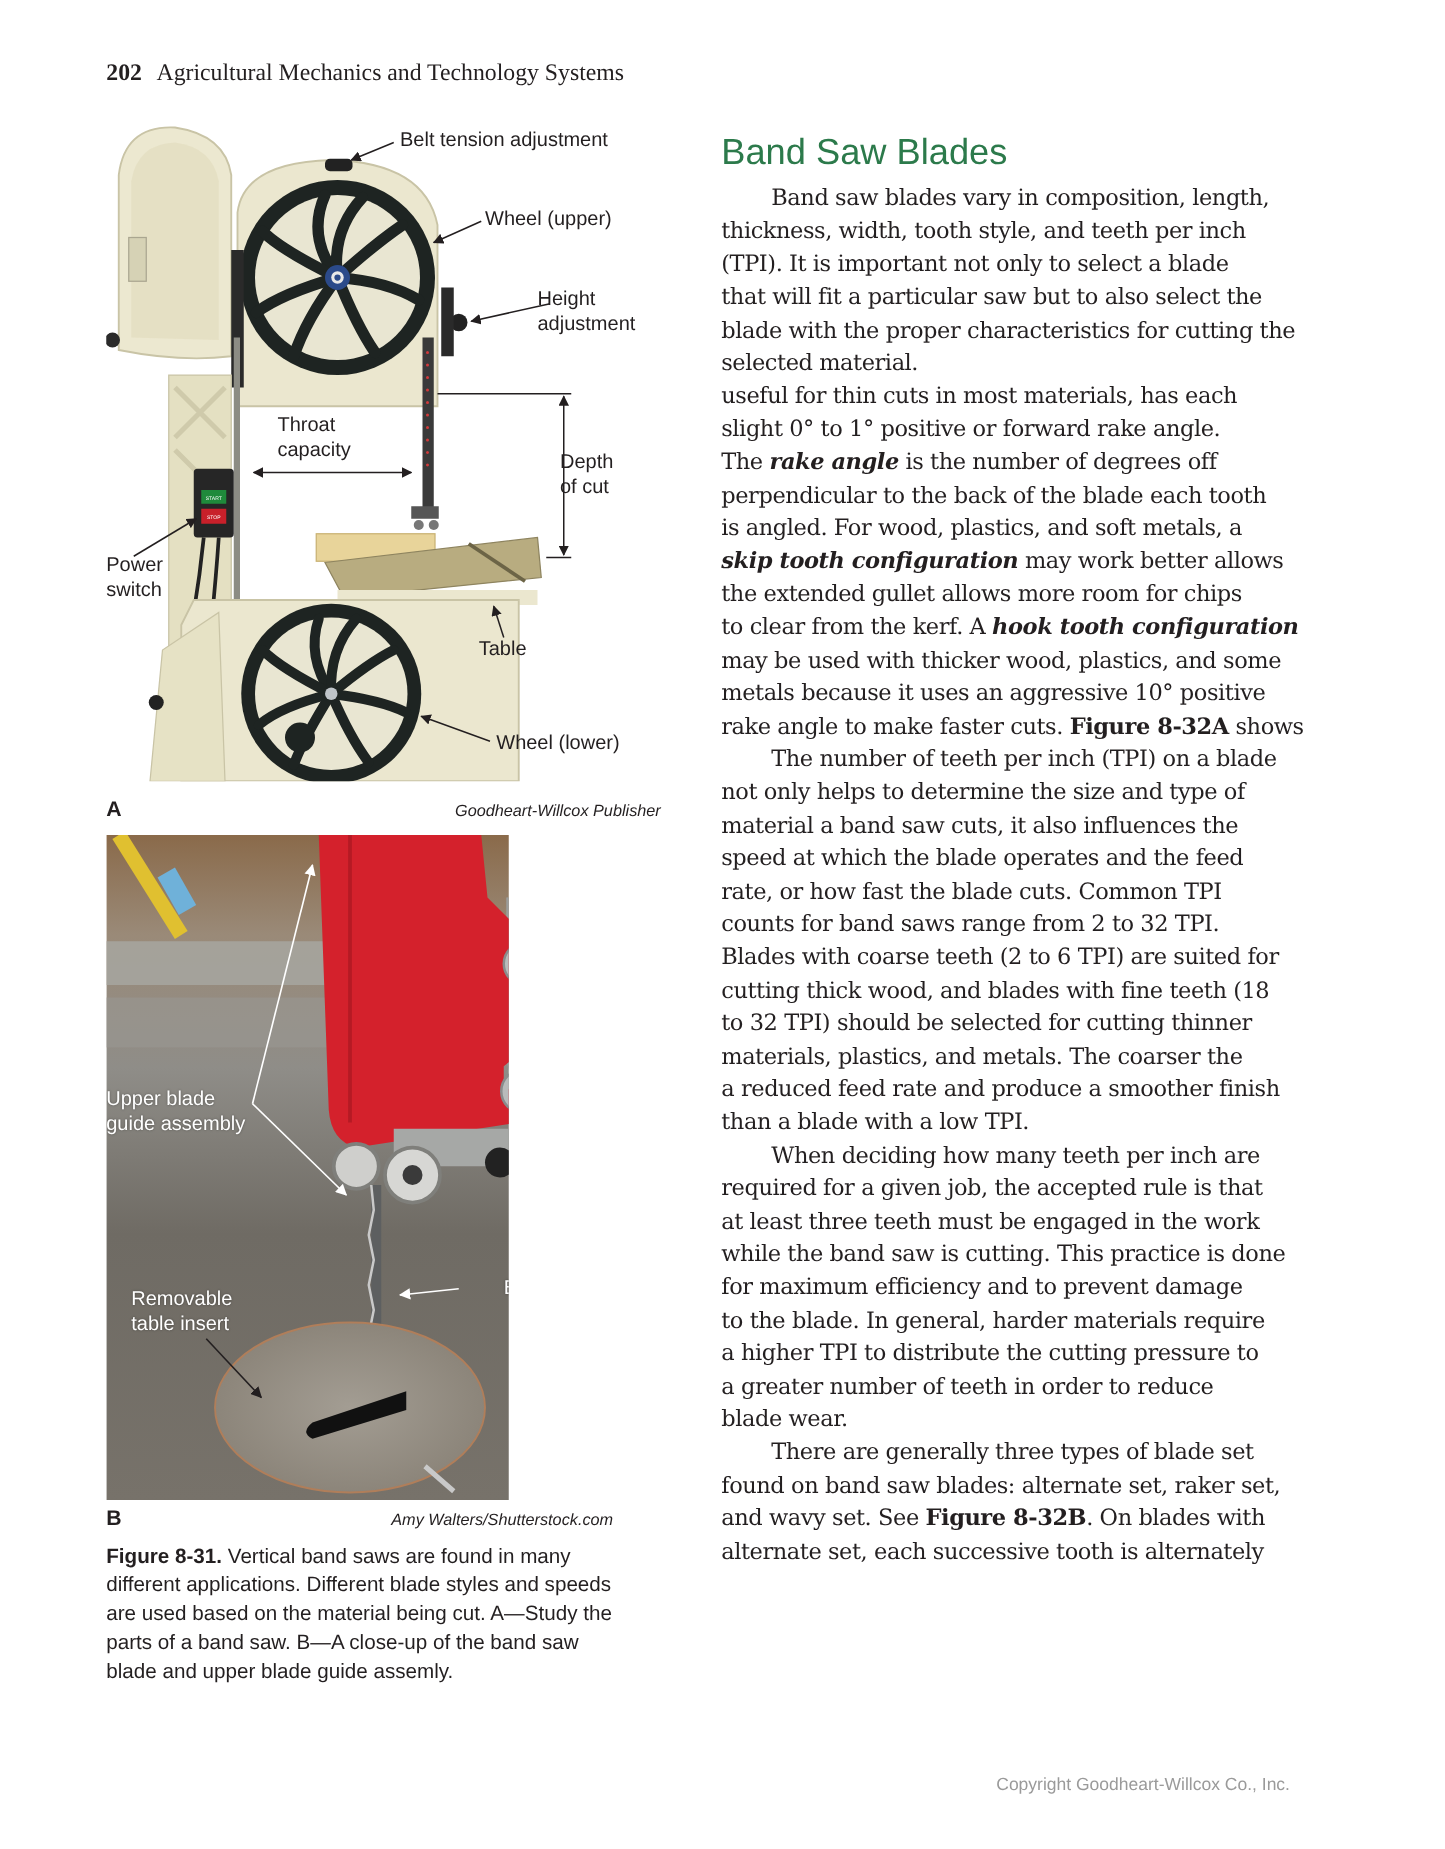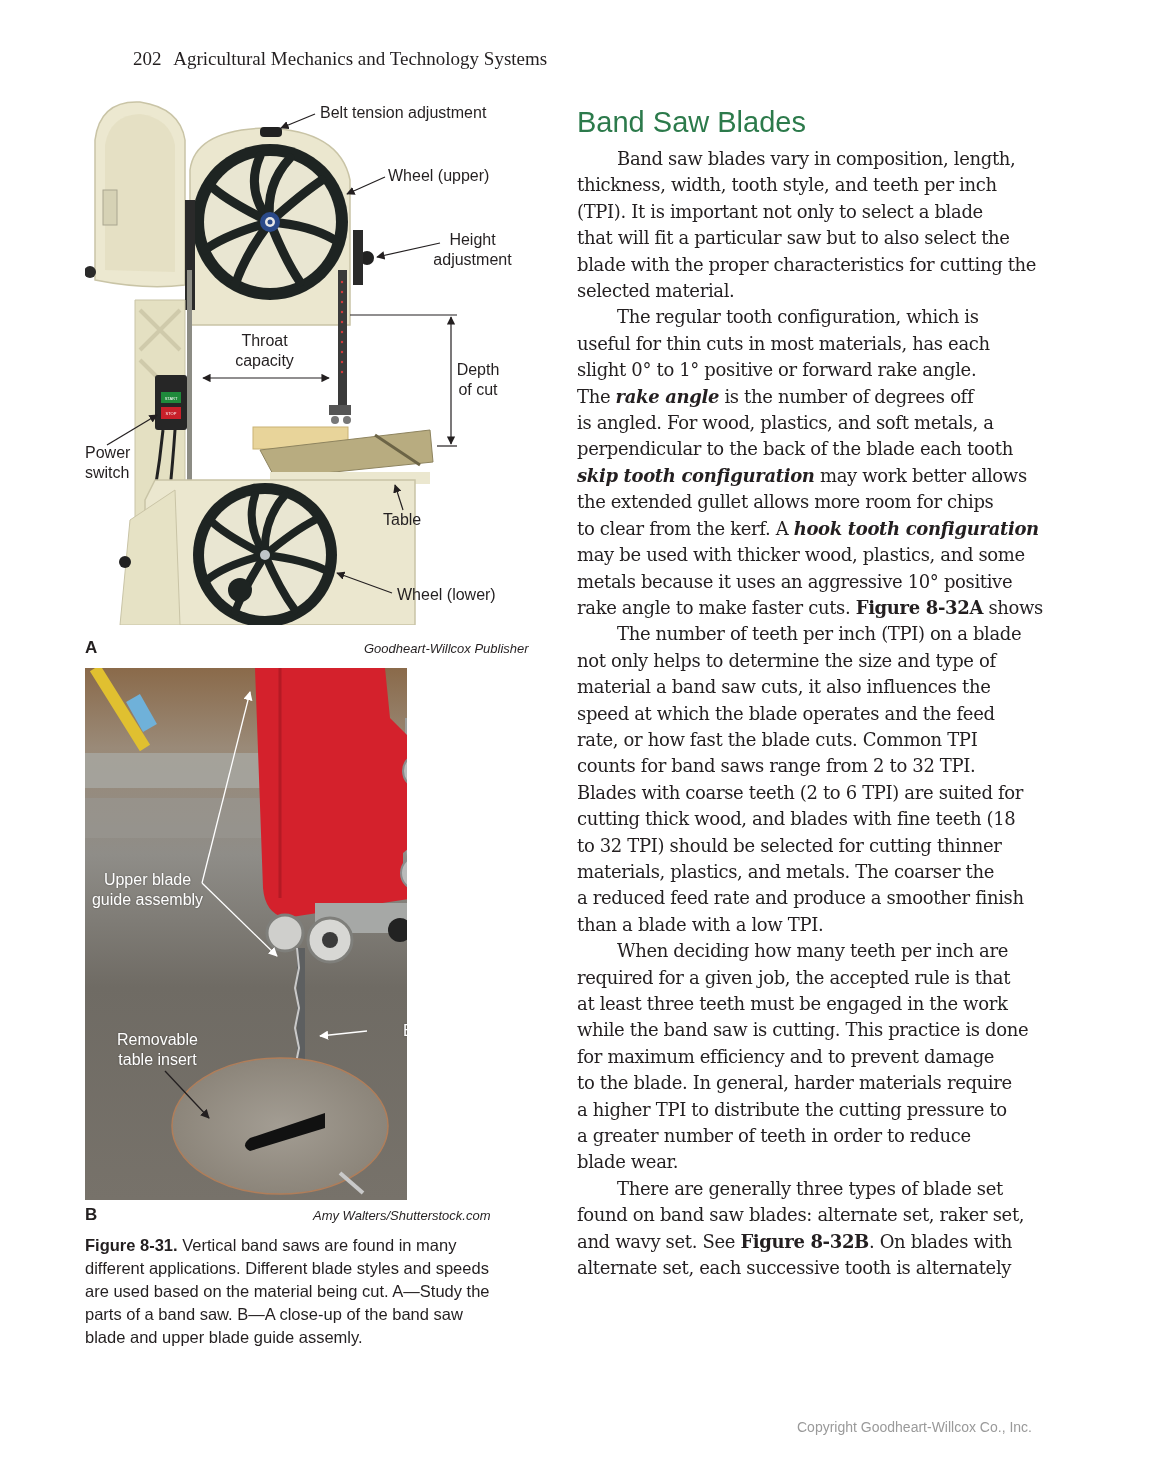--- a/index.html
+++ b/index.html
@@ -1,25 +1,25 @@
 <!DOCTYPE html>
 <html><head>
   <meta charset="utf-8">
   <style>
     html, body { margin: 0; padding: 0; background: #ffffff; }
     body { width: 1156px; height: 1479px; position: relative; overflow: hidden; }
 
     #running-head { position: absolute; left: 85px; top: 48px; font-family: "Liberation Serif", serif; font-size: 19px; color: #231f20; white-space: nowrap; }
-    #running-head .pn { font-weight: normal; margin-right: 8px; margin-left: 48px; }
+    #running-head .pn { font-weight: bold; margin-right: 8px; }
 
     
     #figA { position: absolute; left: 85px; top: 100px; width: 450px; height: 525px; }
     #figA-photo { position: absolute; left: 0; top: 0; width: 450px; height: 525px; }
     .lbl { position: absolute; font-family: "Liberation Sans", sans-serif; font-size: 16px; color: #231f20; line-height: 20px; white-space: nowrap; }
-    .lbl.c { text-align: center; }
+    .lbl.c { }
     .lbl.w { color: #ffffff; text-shadow: 0 0 2px rgba(0,0,0,0.4); }
     .panel-letter { position: absolute; font-family: "Liberation Sans", sans-serif; font-weight: bold; font-size: 17px; color: #231f20; }
     .credit { position: absolute; font-family: "Liberation Sans", sans-serif; font-style: italic; font-size: 13px; color: #231f20; white-space: nowrap; }
 
     
     #figB { position: absolute; left: 85px; top: 668px; width: 322px; height: 532px; overflow: hidden; }
 
     #caption { position: absolute; left: 85px; top: 1234px; width: 420px; font-family: "Liberation Sans", sans-serif; font-size: 16.5px; line-height: 23px; color: #231f20; }
     #caption b { font-weight: bold; }
 
@@ -255,26 +255,25 @@
 <div id="body-text">
   <div>
     <span class="line indent">Band saw blades vary in composition, length,</span>
     <span class="line">thickness, width, tooth style, and teeth per inch</span>
     <span class="line">(TPI). It is important not only to select a blade</span>
     <span class="line">that will fit a particular saw but to also select the</span>
     <span class="line">blade with the proper characteristics for cutting the</span>
     <span class="line">selected material.</span>
   </div>
   <div>
-    <span class="line indent">The regular tooth configuration, which is</span>
     <span class="line">useful for thin cuts in most materials, has each</span>
     <span class="line">slight 0° to 1° positive or forward rake angle.</span>
     <span class="line"><span>The </span><em>rake angle</em><span> is the number of degrees off</span></span>
+    <span class="line">perpendicular to the back of the blade each tooth</span>
     <span class="line">is angled. For wood, plastics, and soft metals, a</span>
-    <span class="line">perpendicular to the back of the blade each tooth</span>
     <span class="line"><em>skip tooth configuration</em><span> may work better allows</span></span>
     <span class="line">the extended gullet allows more room for chips</span>
     <span class="line"><span>to clear from the kerf. A </span><em>hook tooth configuration</em></span>
     <span class="line">may be used with thicker wood, plastics, and some</span>
     <span class="line">metals because it uses an aggressive 10° positive</span>
     <span class="line"><span>rake angle to make faster cuts. </span><strong>Figure 8-32A</strong><span> shows</span></span>
   </div>
   <div>
     <span class="line indent">The number of teeth per inch (TPI) on a blade</span>
     <span class="line">not only helps to determine the size and type of</span>

